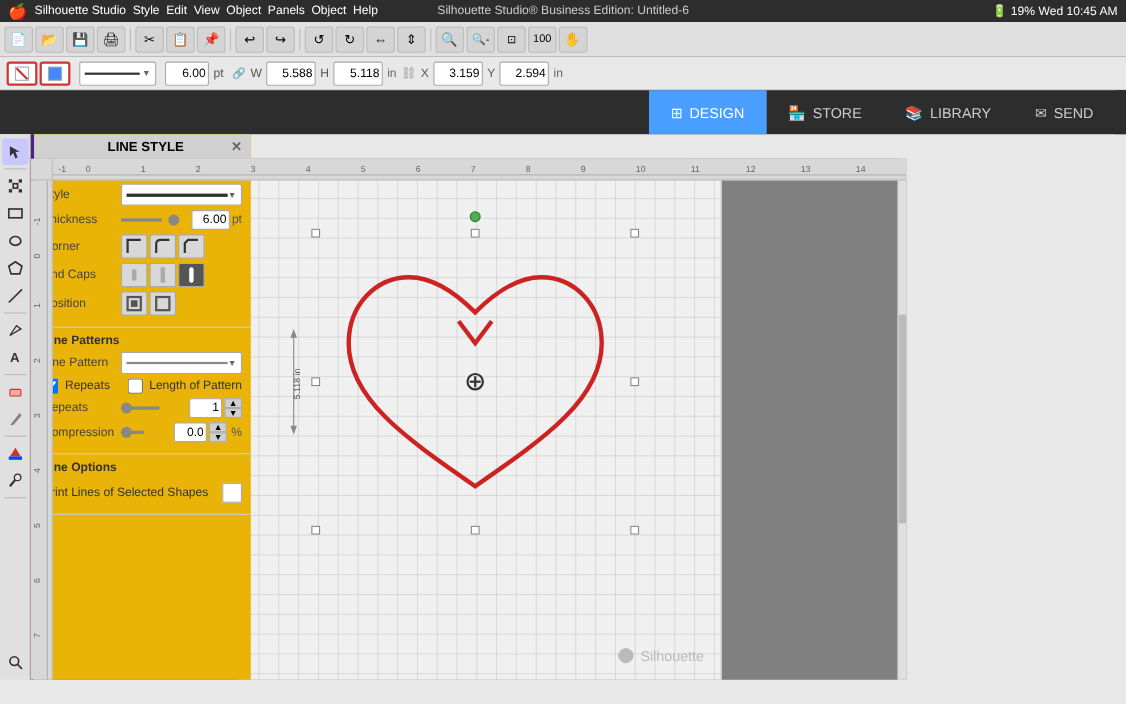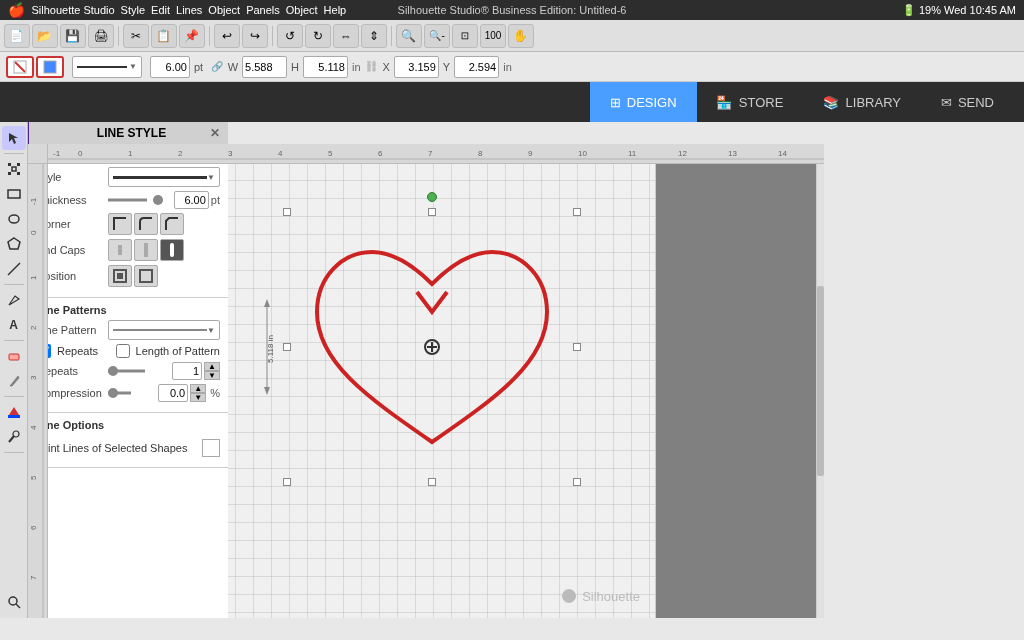--- a/index.html
+++ b/index.html
@@ -63,21 +63,21 @@
     .handle.bl { bottom: -4px; left: -4px; }
     .handle.bm { bottom: -4px; left: calc(50% - 4px); }
     .handle.br { bottom: -4px; right: -4px; }
     #center-handle { position: absolute; top: 50%; left: 50%; transform: translate(-50%, -50%); width: 16px; height: 16px; border: 2px solid #333; border-radius: 50%; background: transparent; display: flex; align-items: center; justify-content: center; }
     #center-handle::before, #center-handle::after { content: ''; position: absolute; background: #333; }
     #center-handle::before { width: 10px; height: 2px; }
     #center-handle::after { width: 2px; height: 10px; }
     #top-handle { position: absolute; top: -20px; left: 50%; transform: translateX(-50%); width: 10px; height: 10px; background: #4caf50; border-radius: 50%; border: 1px solid #2e7d32; }
 
     
-    #right-panel { width: 200px; background: #ffffff; border-left: 1px solid #4c1d95; position: relative; overflow-y: auto; }
+    #right-panel { width: 200px; background: #eab308; border-left: 3px solid #4c1d95; position: relative; overflow-y: auto; }
     #panel-title { background: #d0d0d0; padding: 4px 8px; font-size: 12px; font-weight: bold; text-align: center; border-bottom: 1px solid #bbb; display: flex; justify-content: space-between; align-items: center; }
     #panel-title .close-x { cursor: pointer; color: #666; }
 
     .panel-section { padding: 6px 8px; border-bottom: 1px solid #ccc; }
     .panel-section-header { font-size: 11px; font-weight: bold; color: #333; margin-bottom: 4px; }
     .panel-row { display: flex; align-items: center; gap: 6px; margin-bottom: 4px; }
     .panel-label { font-size: 11px; color: #444; min-width: 65px; }
     .panel-control { flex: 1; display: flex; align-items: center; gap: 2px; }
     .style-dropdown { flex: 1; height: 20px; background: white; border: 1px solid #aaa; border-radius: 2px; display: flex; align-items: center; justify-content: space-between; padding: 0 4px; font-size: 11px; cursor: pointer; }
     .style-line { flex: 1; height: 3px; background: #333; }
@@ -125,21 +125,21 @@
   </style>
 </head>
 <body>
 
 <div id="system-bar">
   <div class="left">
     <span style="font-size:14px;">🍎</span>
     <span style="font-weight:normal;">Silhouette Studio</span>
     <span>Style</span>
     <span>Edit</span>
-    <span>Lines</span>
+    <span>View</span>
     <span>Object</span>
     <span>Panels</span>
     <span>Object</span>
     <span>Help</span>
   </div>
   <div class="center">Silhouette Studio® Business Edition: Untitled-6</div>
   <div class="right">
     <span>🔋 19% Wed 10:45 AM</span>
   </div>
 </div>
@@ -191,21 +191,21 @@
     <span style="font-size:8px;color:#666;">▼</span>
   </div>
   <div class="toolbar-separator"></div>
 
   <input type="text" value="6.00" style="width: 40px; height: 22px; border: 1px solid rgb(170, 170, 170); border-radius: 2px; text-align: right; font-size: 11px; padding: 0px 2px;">
   <span style="font-size:11px;color:#555;">pt</span>
   <div class="toolbar-separator"></div>
 
   <span style="font-size:10px;color:#888;">🔗</span>
   <span class="label" style="font-size:11px;color:#555;">W</span>
-  <input type="text" style="width: 45px; height: 22px; border: 1px solid rgb(170, 170, 170); border-radius: 2px; font-size: 11px; padding: 0px 2px;" value="5.588">
+  <input type="text" style="width: 45px; height: 22px; border: 1px solid rgb(170, 170, 170); border-radius: 2px; text-align: right; font-size: 11px; padding: 0px 2px;" value="5.588">
   <span class="label" style="font-size:11px;color:#555;">H</span>
   <input type="text" style="width: 45px; height: 22px; border: 1px solid rgb(170, 170, 170); border-radius: 2px; text-align: right; font-size: 11px; padding: 0px 2px;" value="5.118">
   <span style="font-size:11px;color:#666;">in</span>
   <span style="font-size:11px;color:#999;">⛓</span>
   <span class="label" style="font-size:11px;color:#555;">X</span>
   <input type="text" style="width: 45px; height: 22px; border: 1px solid rgb(170, 170, 170); border-radius: 2px; text-align: right; font-size: 11px; padding: 0px 2px;" value="3.159">
   <span class="label" style="font-size:11px;color:#555;">Y</span>
   <input type="text" style="width: 45px; height: 22px; border: 1px solid rgb(170, 170, 170); border-radius: 2px; text-align: right; font-size: 11px; padding: 0px 2px;" value="2.594">
   <span style="font-size:11px;color:#666;">in</span>
 </div>

